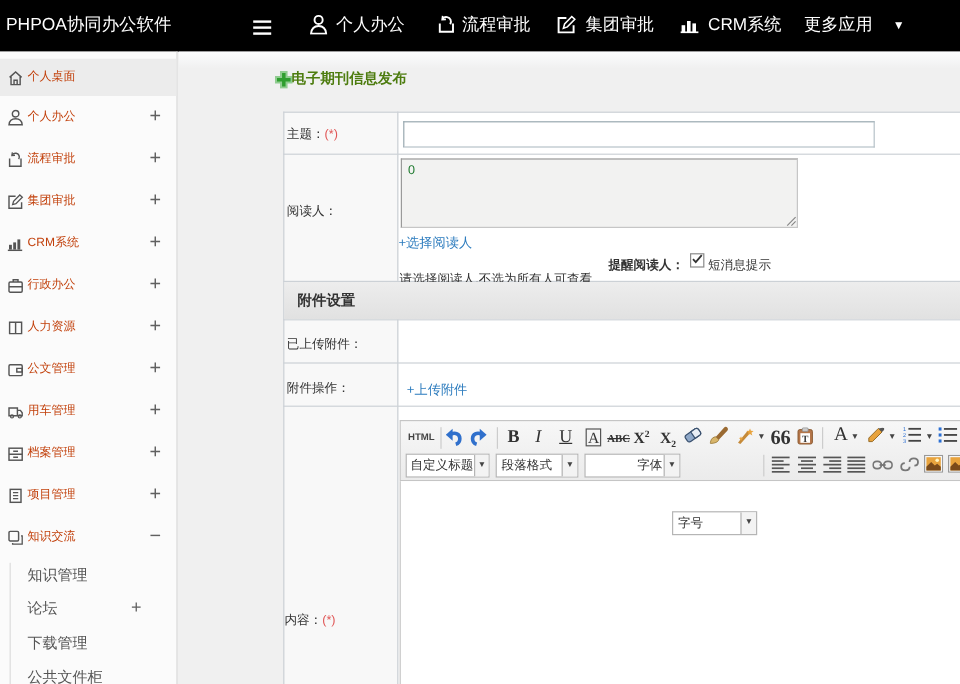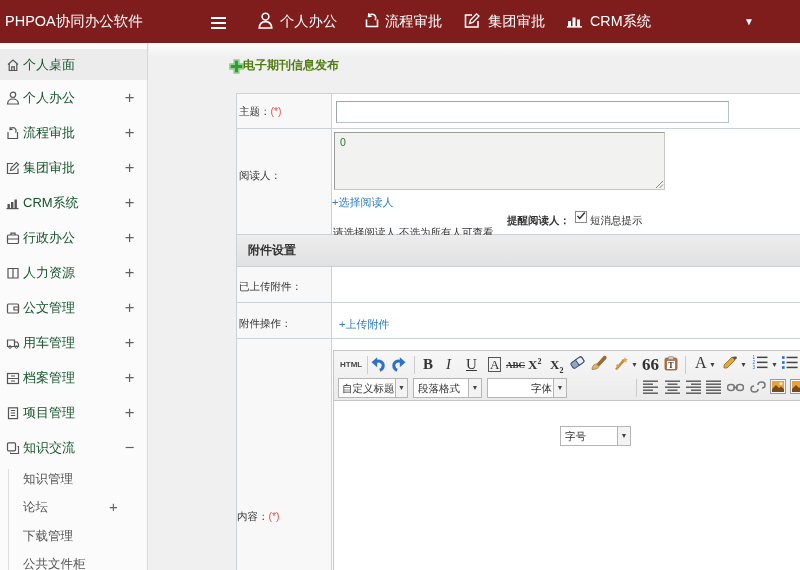--- a/index.html
+++ b/index.html
@@ -1,32 +1,32 @@
 <!DOCTYPE html>
 <html><head>
 <meta charset="utf-8">
 <style>
 * { margin:0; padding:0; box-sizing:border-box; }
 html,body { width:800px; height:570px; overflow:hidden; }
 body { position:relative; font-family:"Liberation Sans",sans-serif; background:#f0f0f0; }
 .abs { position:absolute; }
 
 
-#header { position:absolute; left:0; top:0; width:800px; height:43px; background:#7f1d1d; }
+#header { position:absolute; left:0; top:0; width:800px; height:43px; background:#000000; }
 #logo { position:absolute; left:5px; top:0; height:43px; line-height:42px; color:#fff; font-size:14.5px; }
 .nav-ic { position:absolute; top:12px; }
 .nav-tx { position:absolute; top:0; height:44px; line-height:42px; color:#fff; font-size:14.3px; }
 
 #burger div { position:absolute; left:211px; width:15px; height:2px; background:#fff; }
 
 
 #sidebar { position:absolute; left:0; top:43px; width:148px; height:527px; background:#fbfbfb; border-right:1px solid #d8d8d8; }
 .si { position:relative; height:35px; }
 .si .ic { position:absolute; left:6px; top:50%; margin-top:-7px; }
-.si .tx { position:absolute; left:23px; top:0; height:100%; line-height:35px; font-size:13px; color:#14532d; }
+.si .tx { position:absolute; left:23px; top:0; height:100%; line-height:35px; font-size:10px; color:#c2410c; }
 .si .pm { position:absolute; left:121px; top:0; height:100%; line-height:35px; font-size:16.5px; color:#606060; width:17px; text-align:center; font-weight:400;}
 #sel { height:31px; background:#ececec; }
 #sel .tx { line-height:31px; }
 #sel .ic { margin-top:-7px; }
 .sub { position:relative; height:28.3px; }
 .sub .tx { position:absolute; left:23px; top:0; height:100%; line-height:28.3px; font-size:12.5px; color:#555; }
 .sub .pm { position:absolute; left:105px; top:0; height:100%; line-height:28.3px; font-size:15px; color:#606060; width:17px; text-align:center; }
 #subwrap { position:relative; }
 #subwrap:before { content:""; position:absolute; left:8px; top:4px; bottom:-10px; width:1px; background:#ddd; }
 
@@ -82,20 +82,21 @@
   </svg>
   <div class="nav-tx" style="left:488px">集团审批</div>
 
   <svg class="nav-ic" style="left:567px" width="16" height="17" viewBox="0 0 16 17">
     <rect x="1" y="9" width="3" height="6" fill="#fff"></rect>
     <rect x="5.5" y="5.5" width="3" height="9.5" fill="#fff"></rect>
     <rect x="10" y="7.5" width="3" height="7.5" fill="#fff"></rect>
     <rect x="0" y="14.2" width="15" height="1.4" fill="#fff"></rect>
   </svg>
   <div class="nav-tx" style="left:590px">CRM系统</div>
+  <div class="nav-tx" style="left:670px">更多应用</div>
   <div class="nav-tx" style="left:744px; font-size:10px; line-height:44px;">▼</div>
 </div>
 
 <div id="sidebar">
   <div style="height:6px"></div>
   <div class="si" id="sel">
     <svg class="ic" width="14" height="14" viewBox="0 0 14 14">
         <path d="M2 6.5 L7 2 L12 6.5 M3.2 6 L3.2 12.5 L10.8 12.5 L10.8 6 M5.7 12.5 L5.7 8.8 L8.3 8.8 L8.3 12.5" fill="none" stroke="#555" stroke-width="1.2"></path>
       </svg>
     <div class="tx">个人桌面</div>

